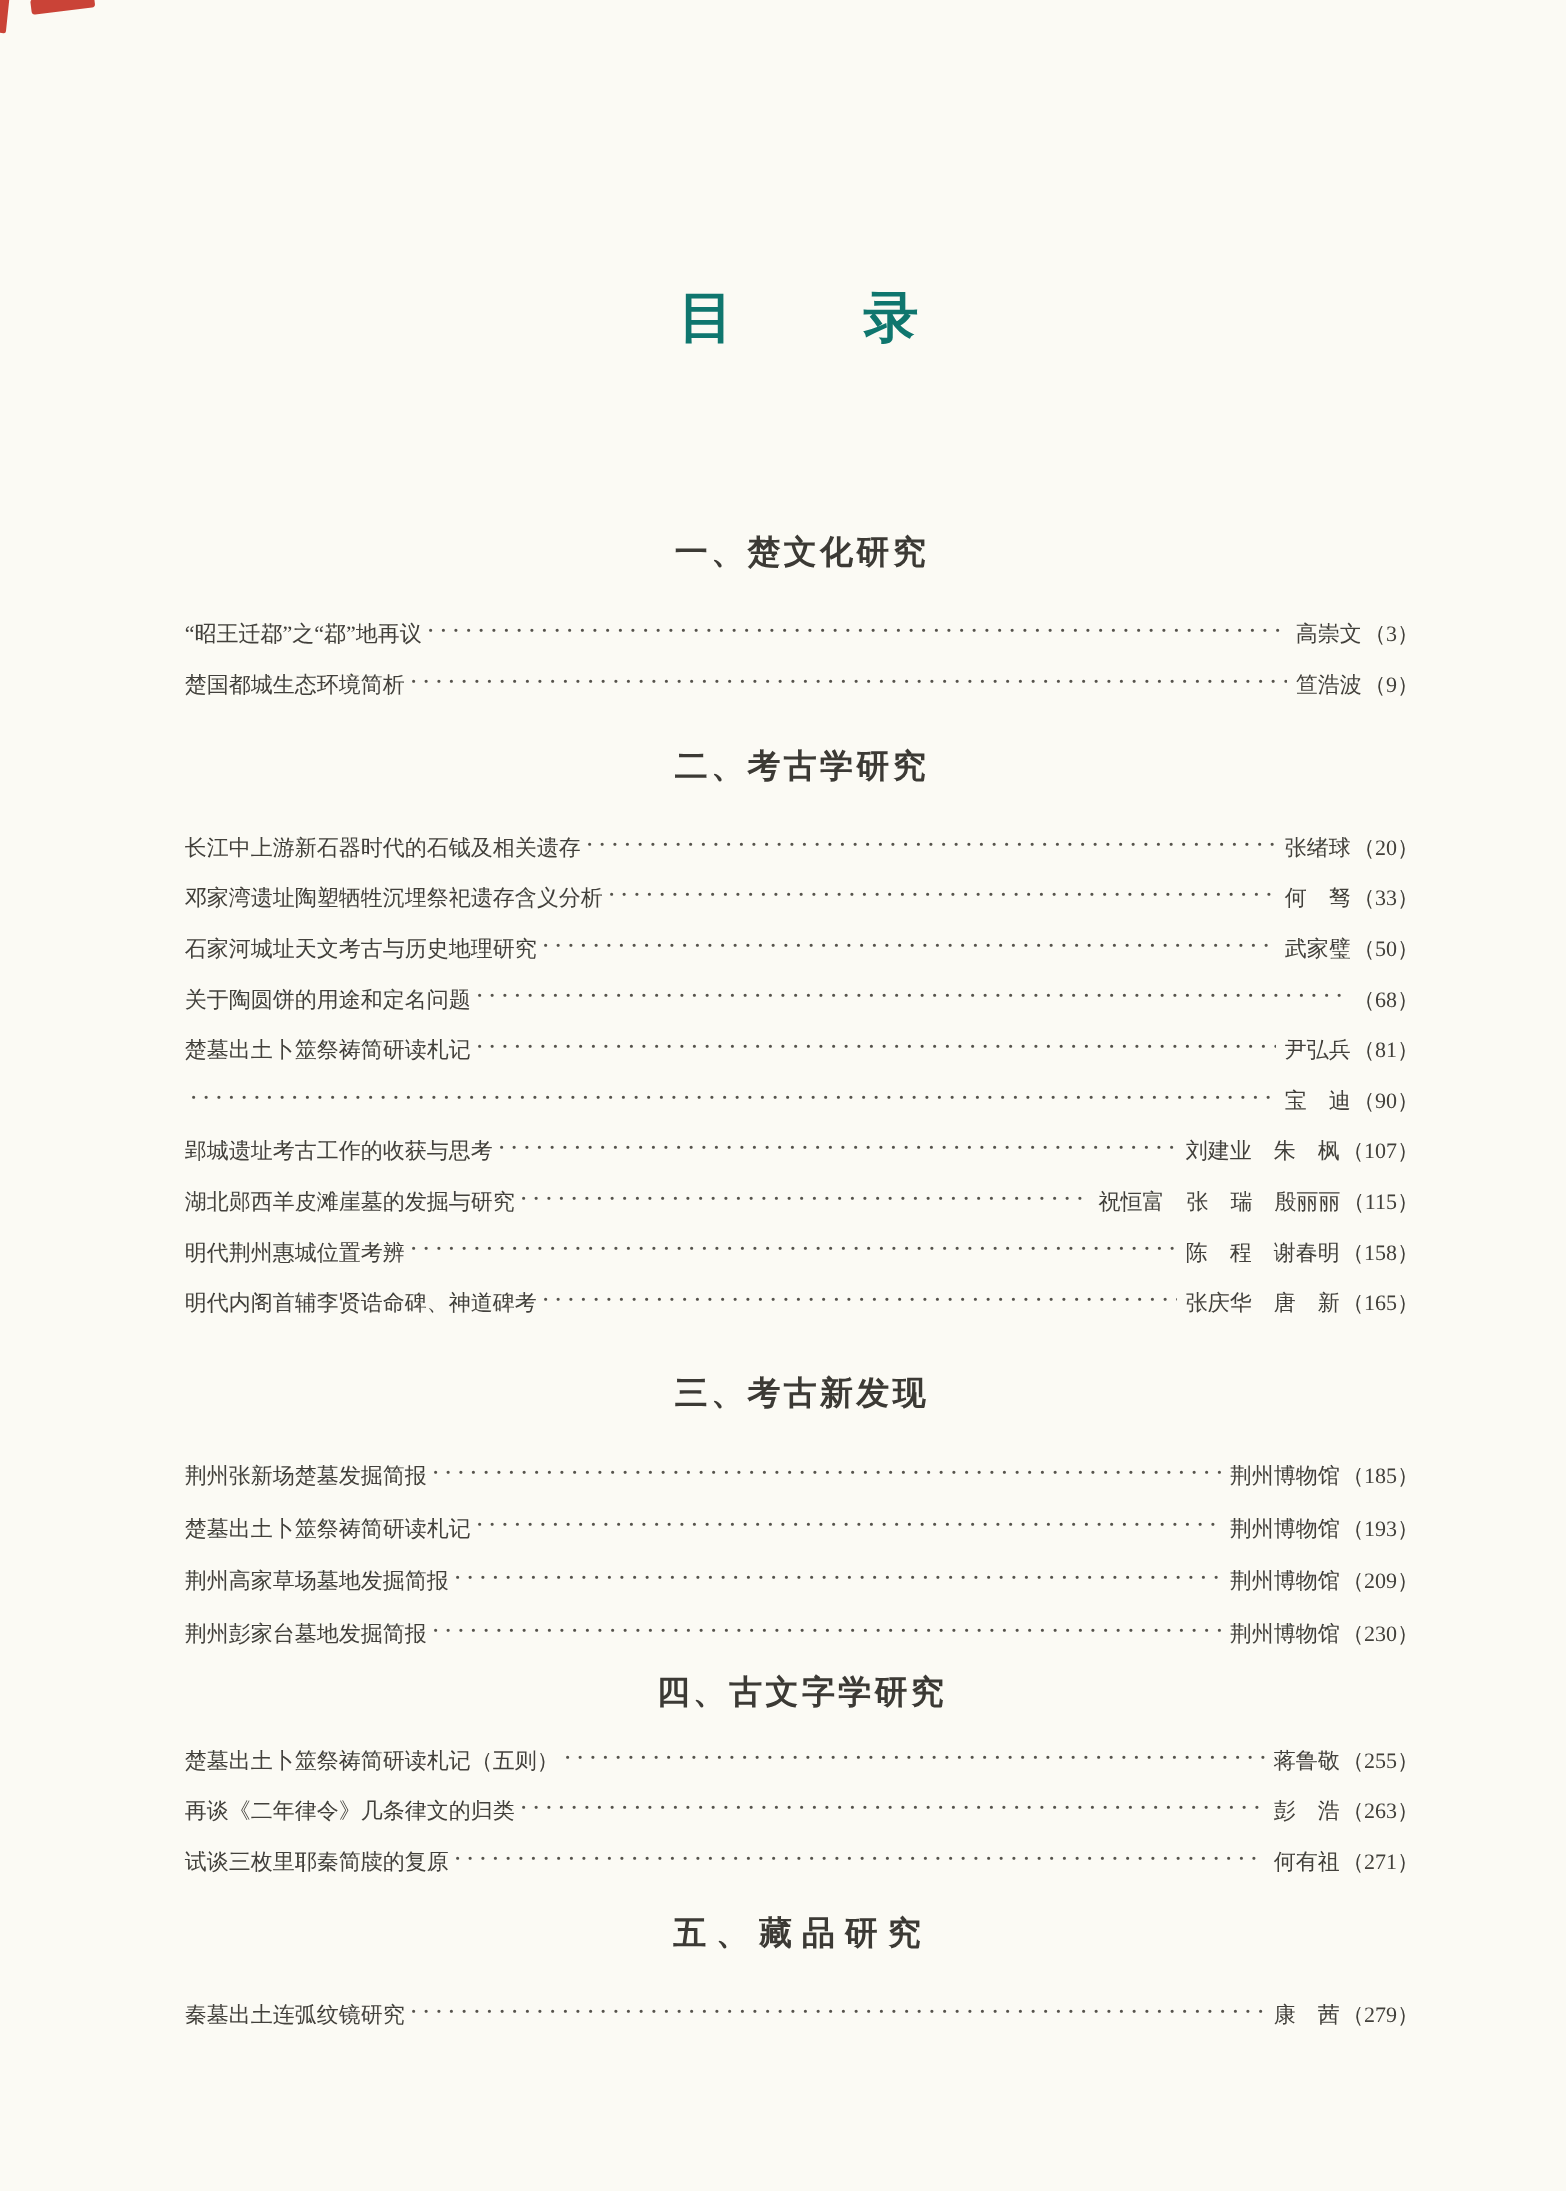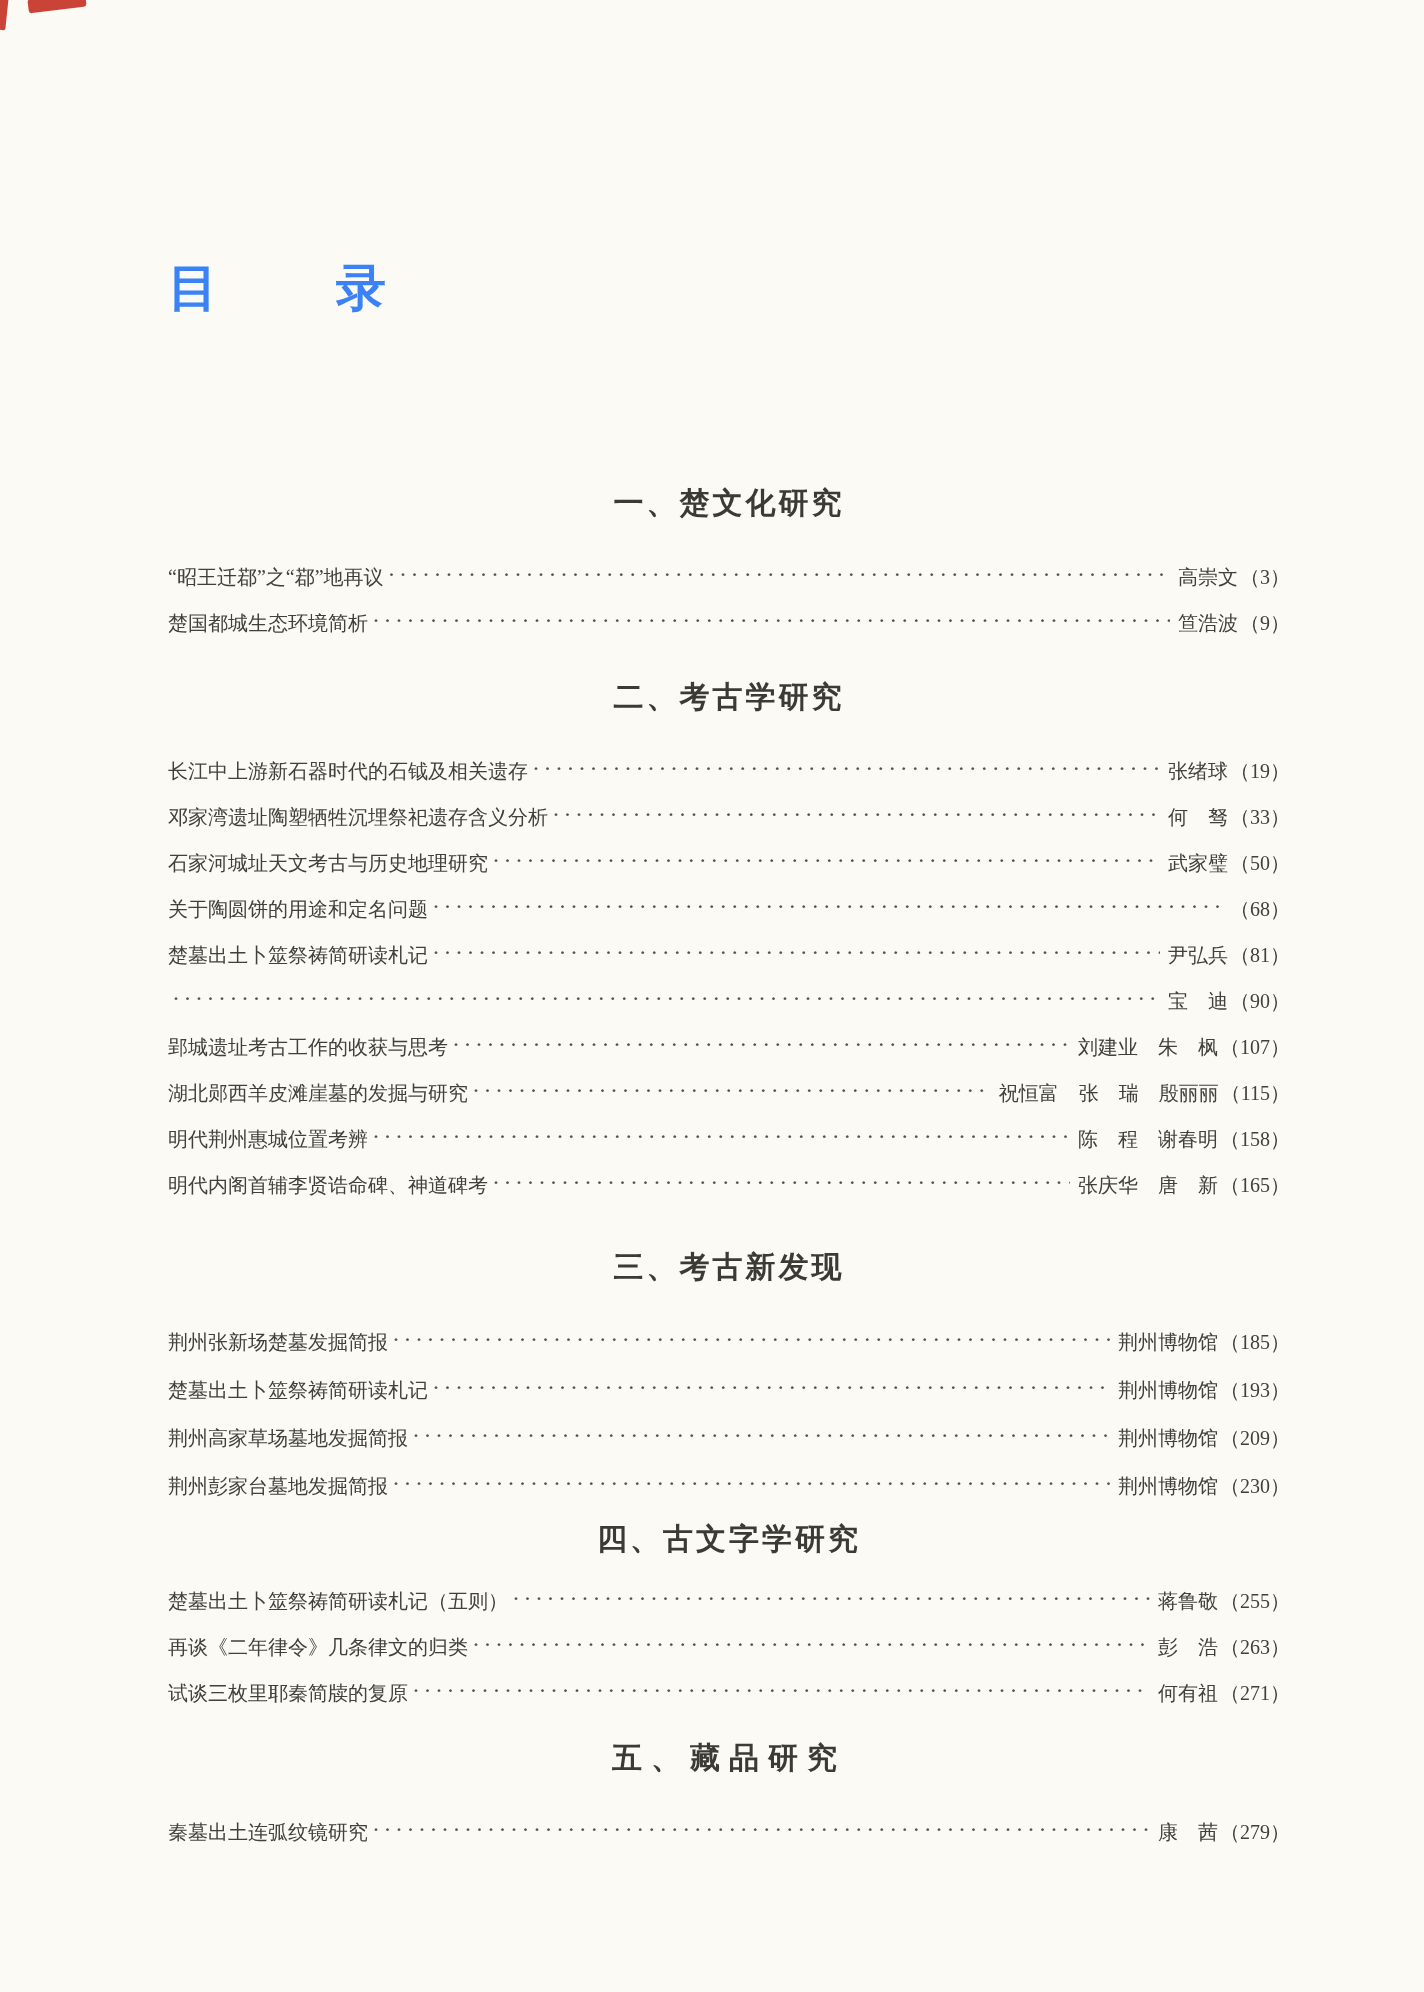--- a/index.html
+++ b/index.html
@@ -15,24 +15,25 @@
   .content {
     position: absolute;
     left: 168px;
     top: 0;
     width: 1122px;
   }
   .doc-title {
     margin-top: 252px;
     height: 72px;
     line-height: 72px;
+    text-align: center;
     font-size: 50px;
     font-weight: 700;
     letter-spacing: 6px;
-    color: #3b82f6;
+    color: #0f766e;
   }
   .section-heading {
     text-align: center;
     font-family: "Liberation Sans", "DejaVu Sans", sans-serif;
     font-weight: 700;
     font-size: 30px;
     line-height: 42px;
     letter-spacing: 3px;
     color: #3c3a35;
   }
@@ -109,21 +110,21 @@
         <span class="entry-page">（9）</span>
       </div>
     </div>
 
     <div class="section-heading s2">二、考古学研究</div>
     <div class="rows">
       <div class="row">
         <span class="entry-title">长江中上游新石器时代的石钺及相关遗存</span>
         <span class="leader"></span>
         <span class="entry-authors">张绪球</span>
-        <span class="entry-page">（19）</span>
+        <span class="entry-page">（20）</span>
       </div>
       <div class="row">
         <span class="entry-title">邓家湾遗址陶塑牺牲沉埋祭祀遗存含义分析</span>
         <span class="leader"></span>
         <span class="entry-authors">何　驽</span>
         <span class="entry-page">（33）</span>
       </div>
       <div class="row">
         <span class="entry-title">石家河城址天文考古与历史地理研究</span>
         <span class="leader"></span>

